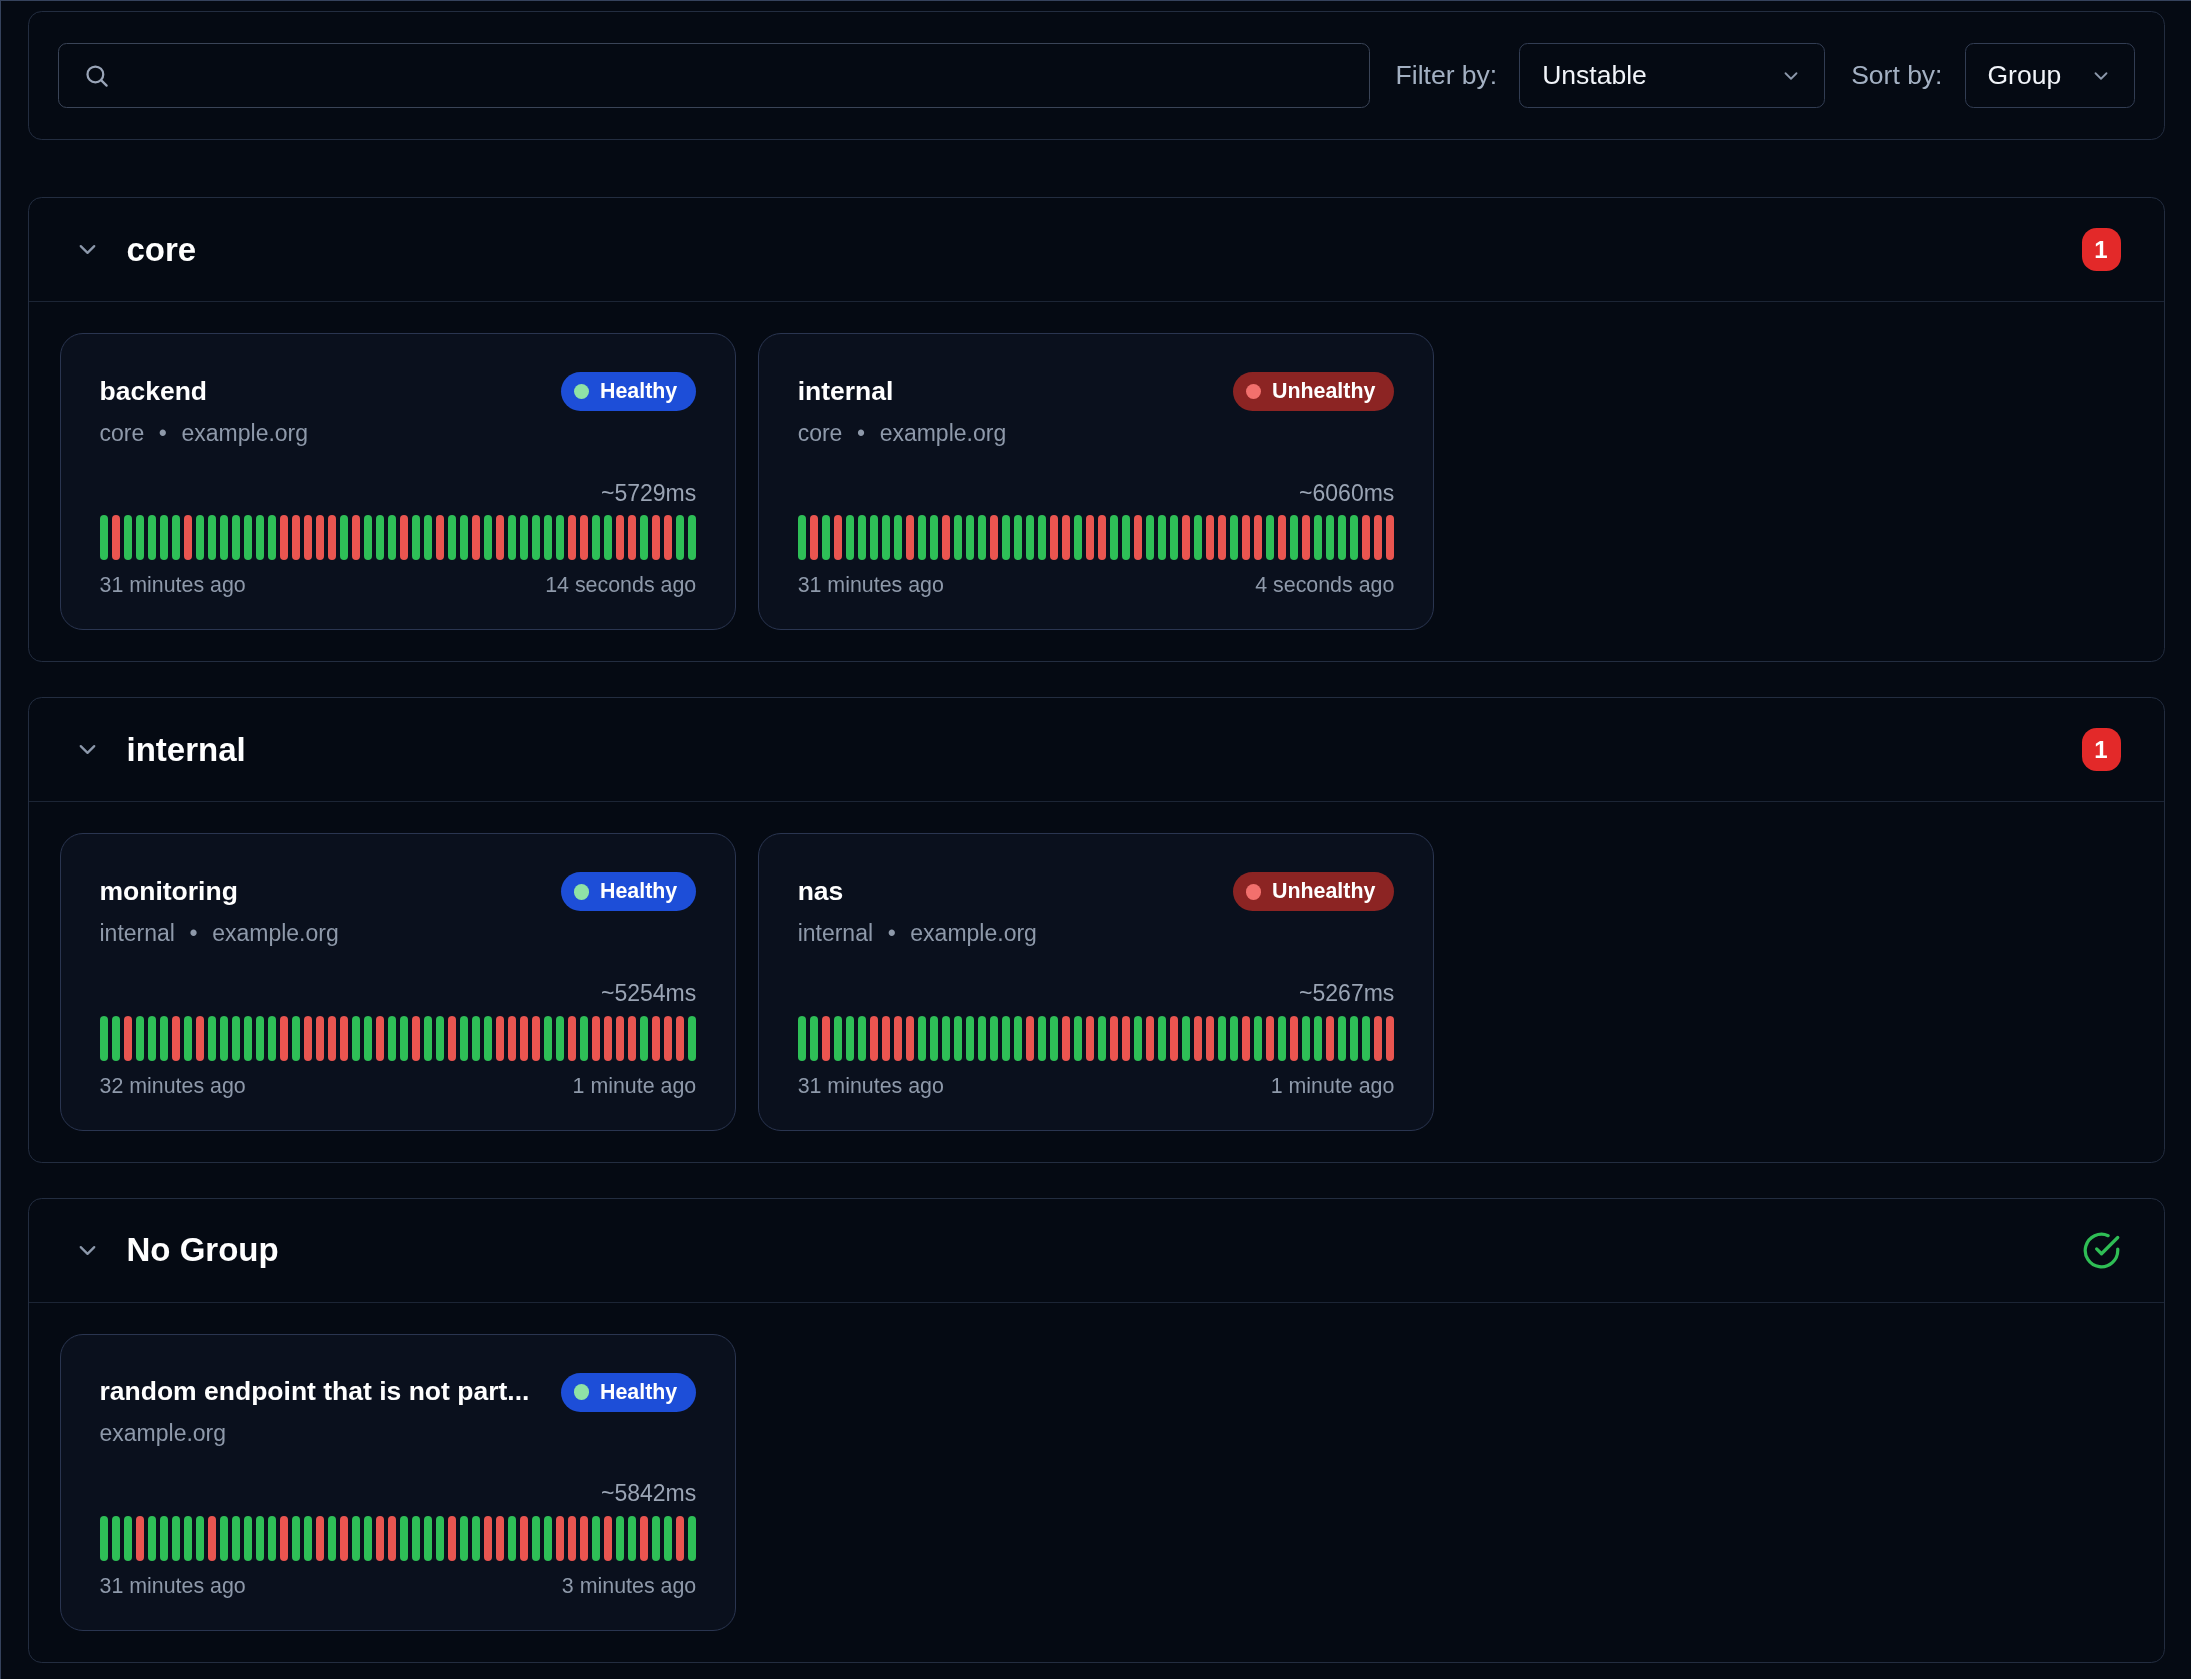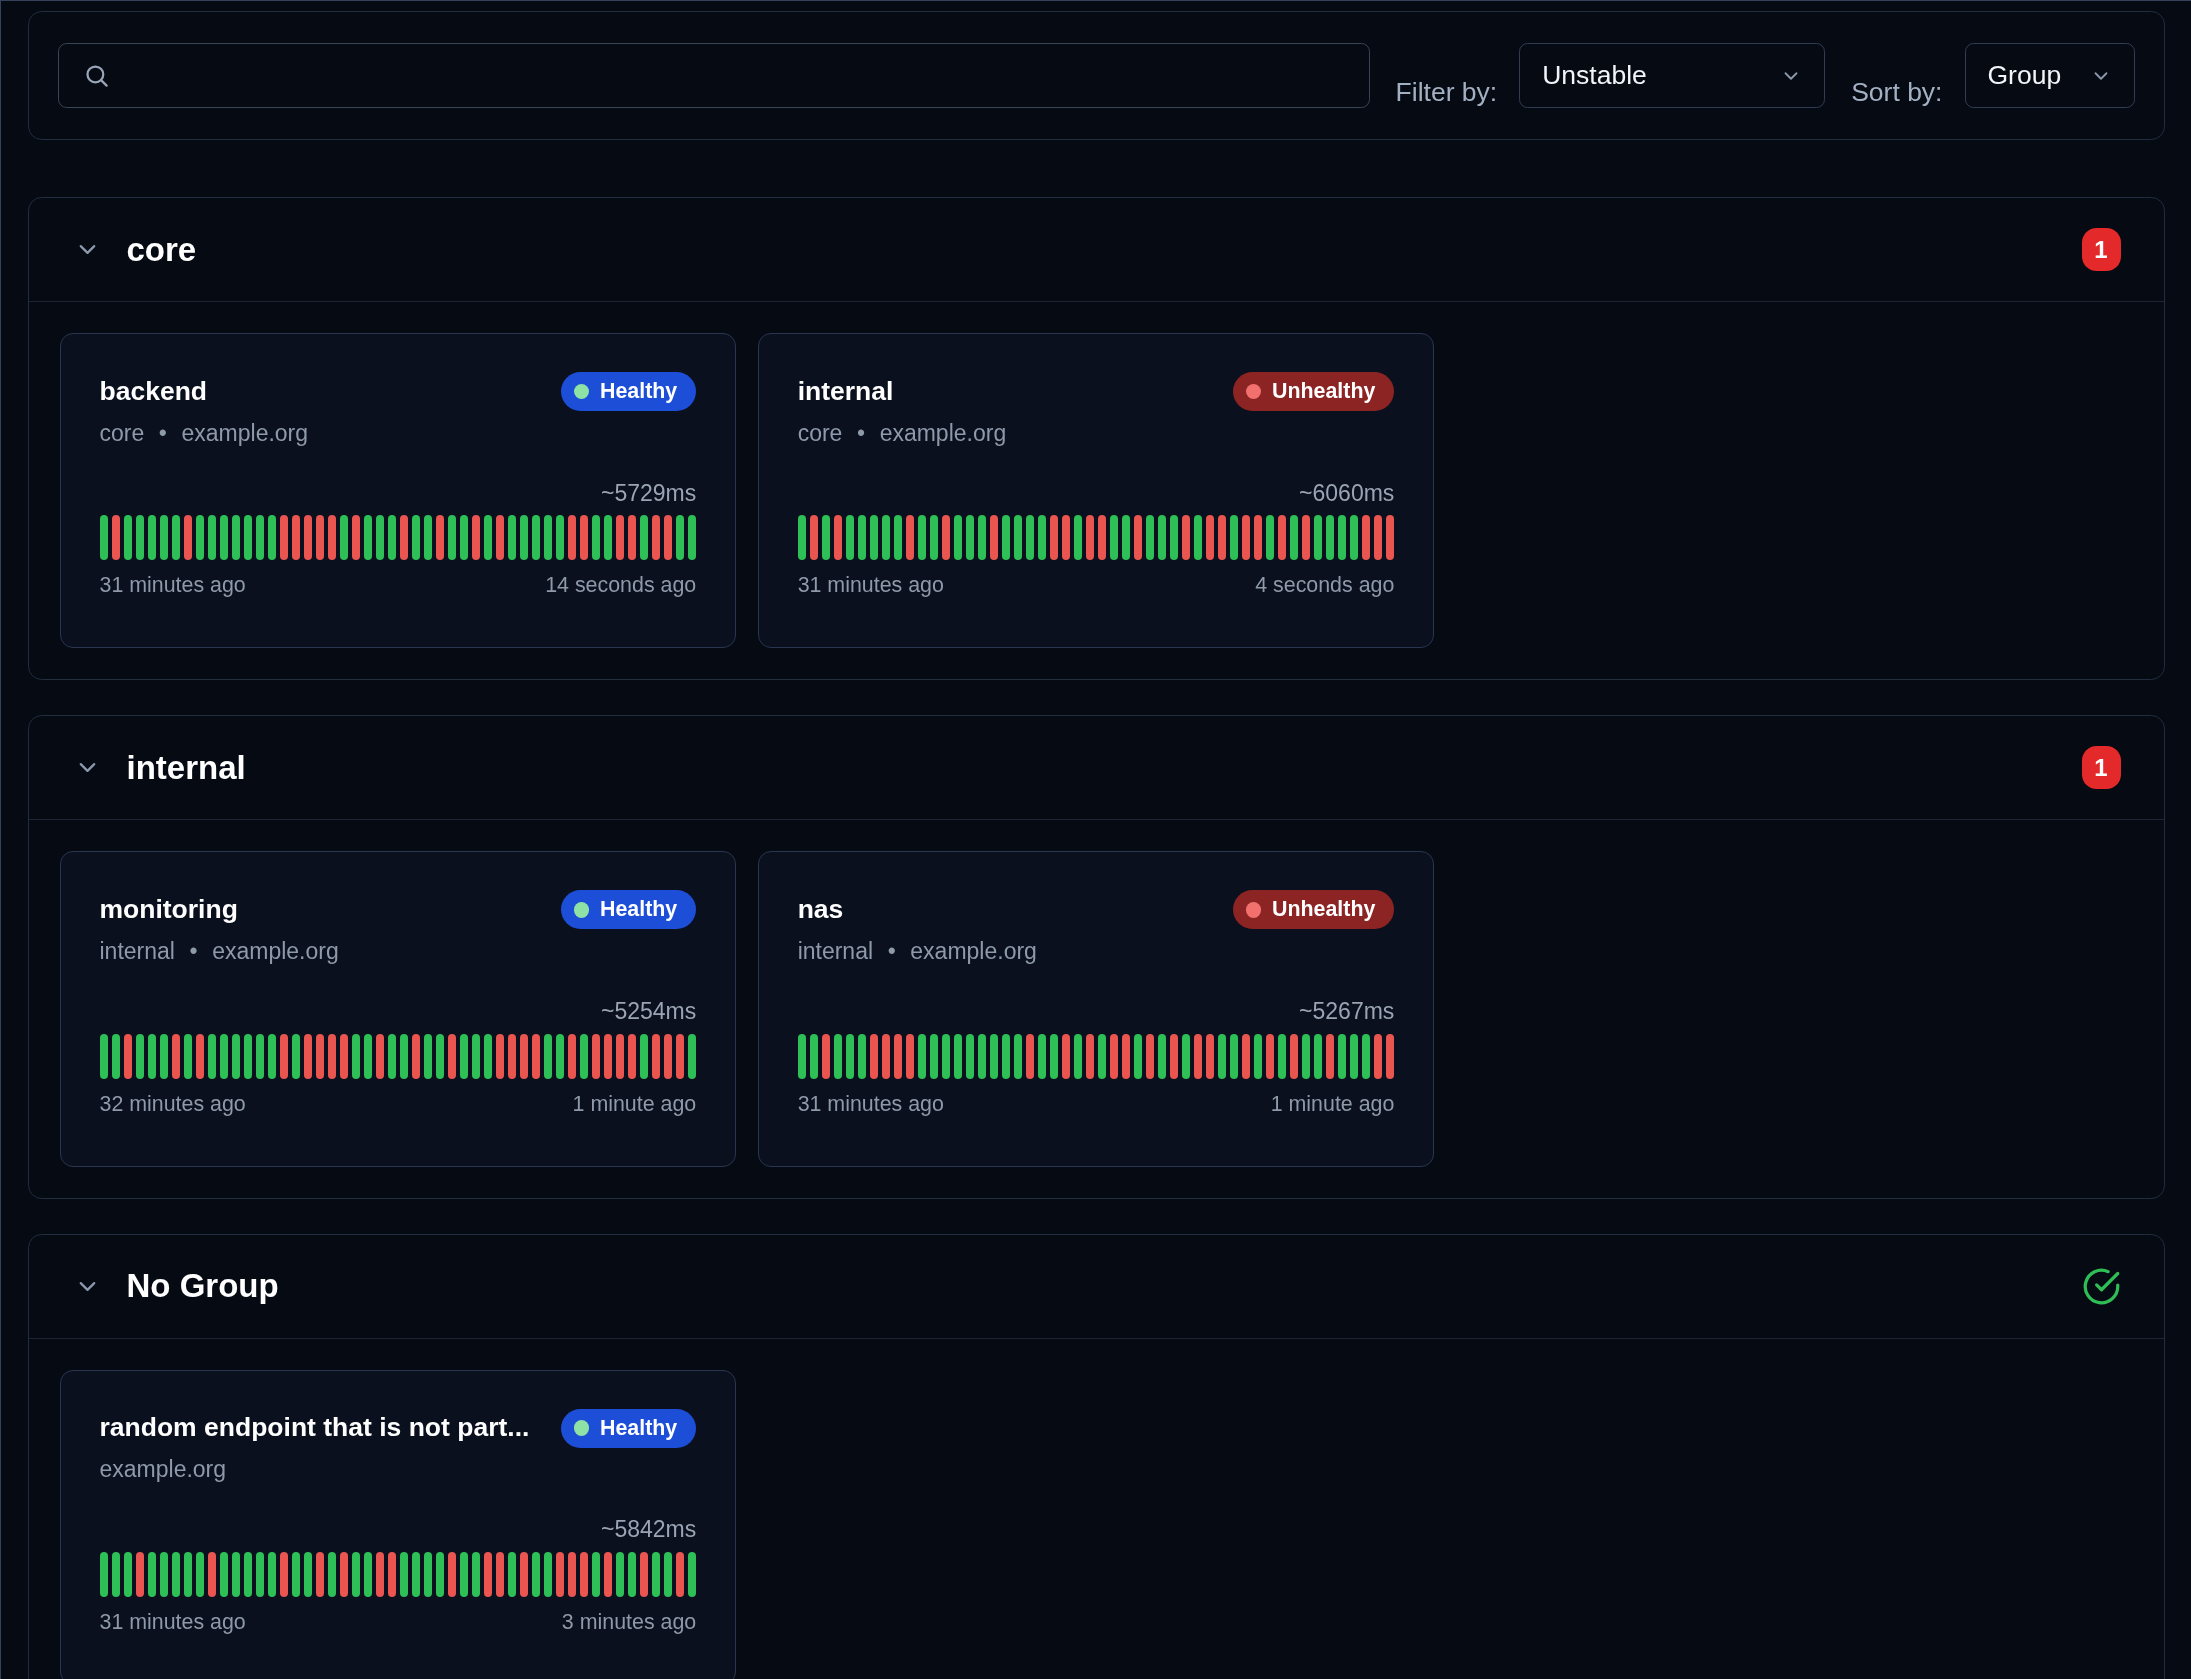--- a/index.html
+++ b/index.html
@@ -39,21 +39,21 @@
   .search-box input {
     flex: 1;
     background: transparent;
     border: none;
     outline: none;
     font-family: "Liberation Sans", sans-serif;
     font-size: 26.5px;
     color: #d7dee9;
   }
   .search-box input::placeholder { color: #a3aebf; }
-  .control { display: flex; align-items: flex-end; gap: 22px; }
+  .control { display: flex; align-items: center; gap: 22px; }
   .control-label { font-size: 26.5px; color: #a3b0c2; }
   .select {
     height: 65px;
     border: 1.7px solid #323d53;
     border-radius: 8.6px;
     display: flex;
     align-items: center;
     justify-content: space-between;
     gap: 20.5px;
     padding: 0 22px;
@@ -103,22 +103,22 @@
     padding: 31px;
     display: grid;
     grid-template-columns: repeat(3, 1fr);
     gap: 21.4px;
   }
 
   
   .card {
     background: #0a101d;
     border: 1.7px solid #2a3550;
-    border-radius: 13px;
-    padding: 38px 39px 49px;
+    border-radius: 23px;
+    padding: 38px 39px 31px;
     cursor: pointer;
   }
   .card-head { display: flex; justify-content: space-between; align-items: flex-start; gap: 17px; }
   .card-title {
     font-size: 26.5px;
     font-weight: 700;
     color: #ffffff;
     white-space: nowrap;
     overflow: hidden;
     line-height: 1.15;

